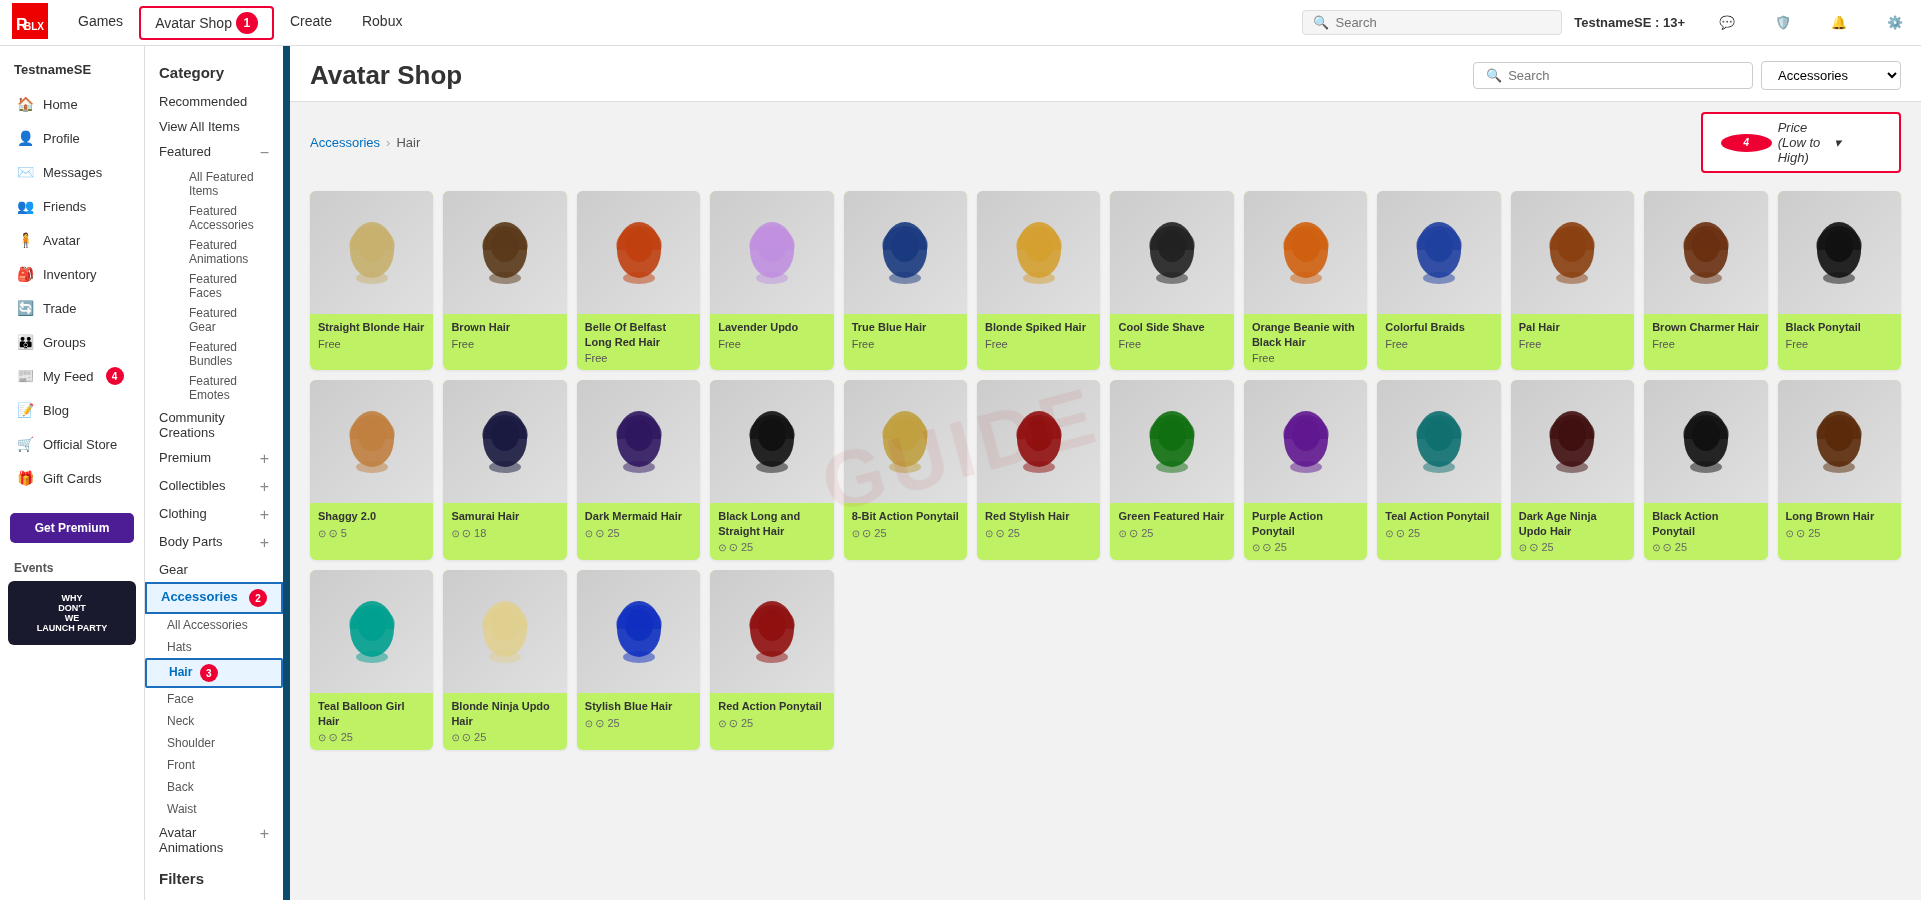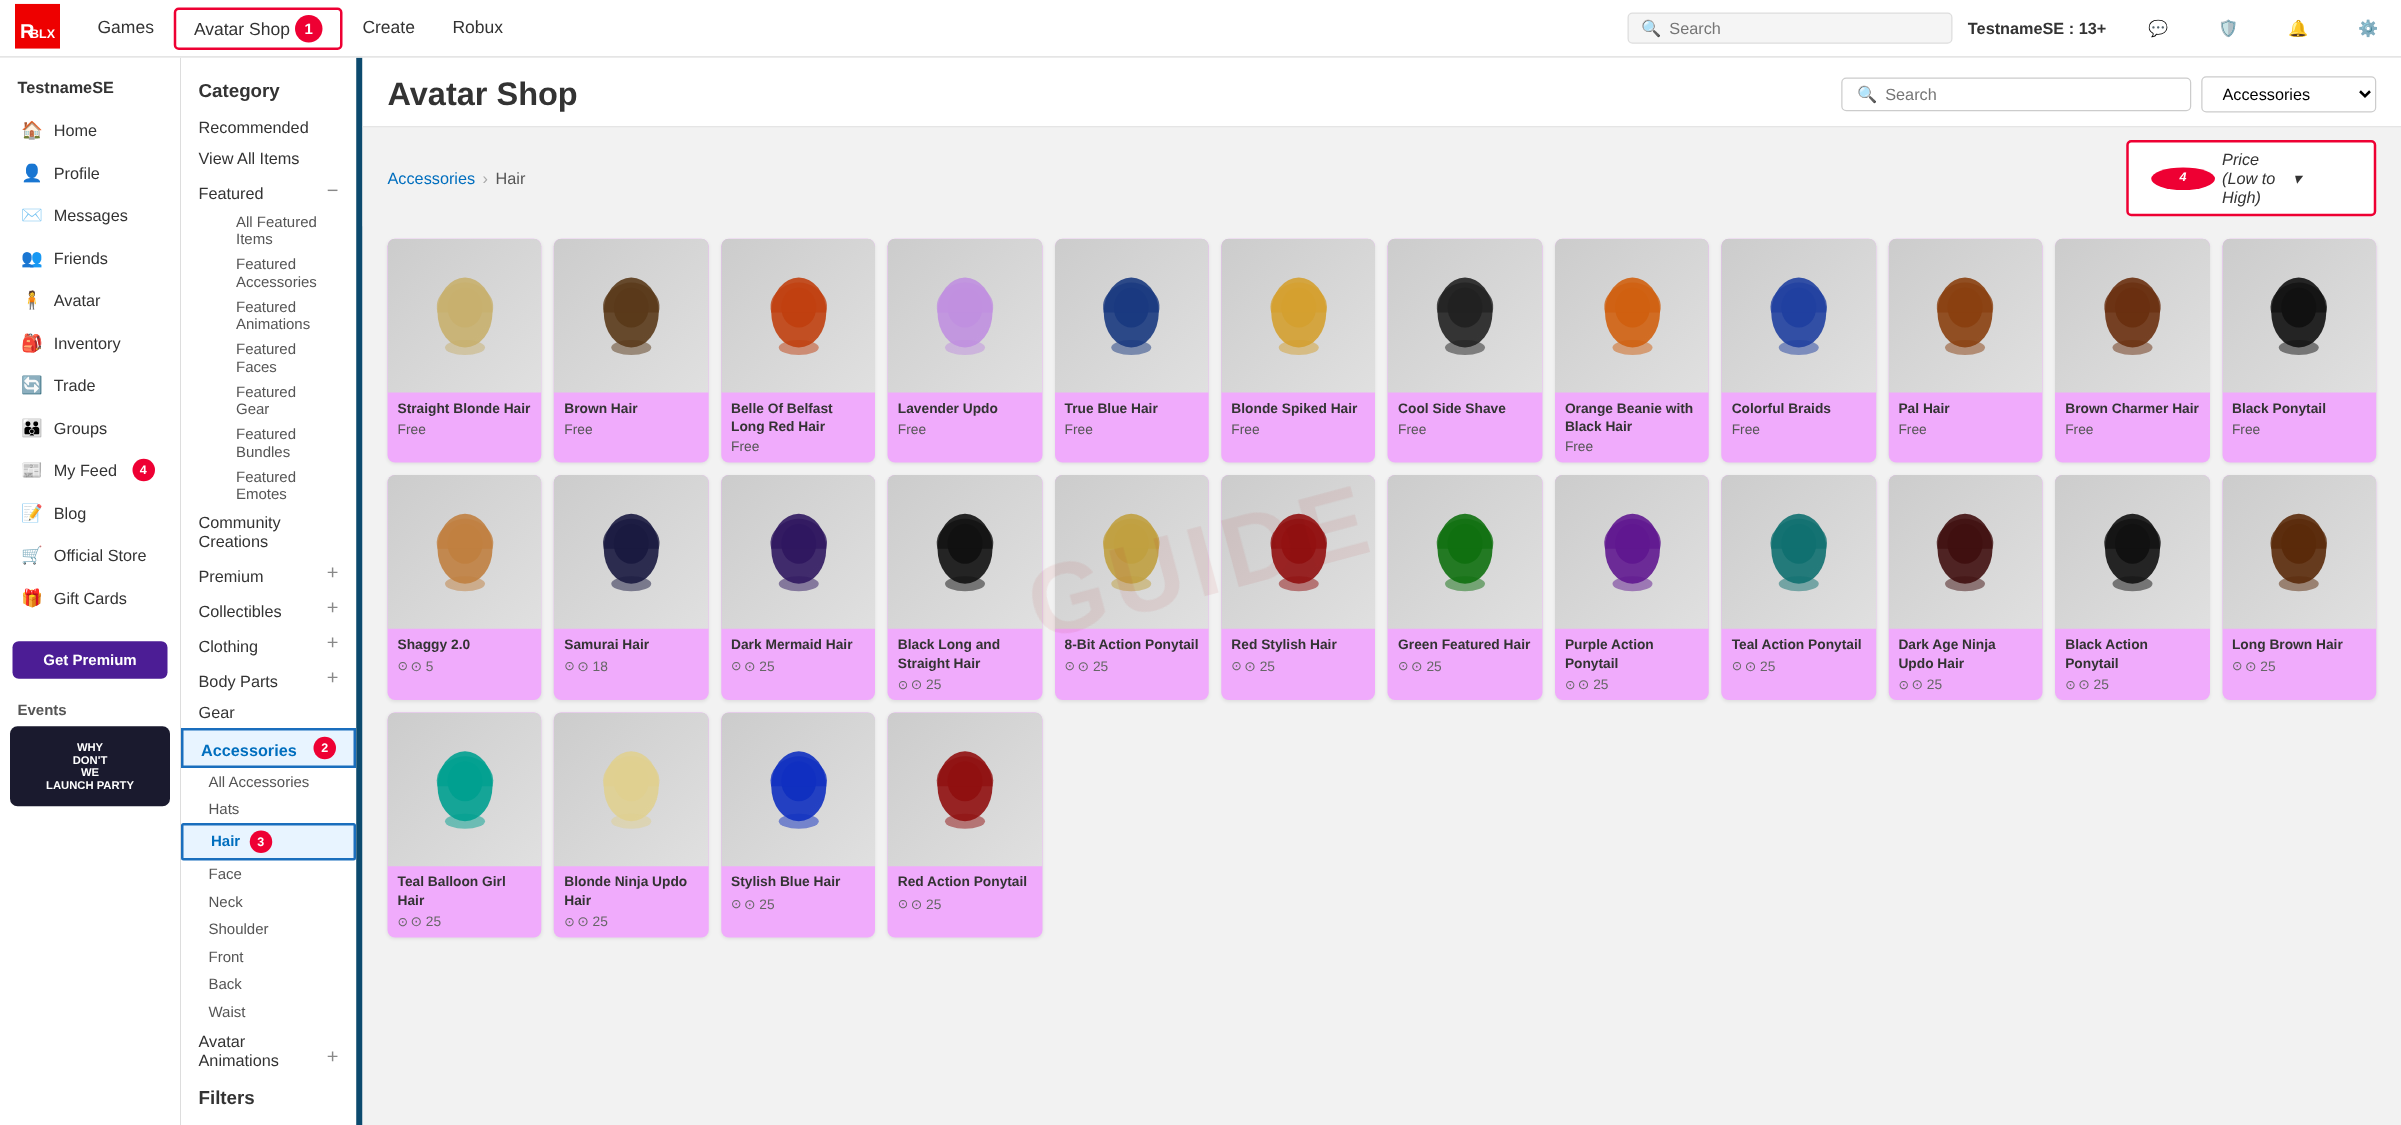--- a/index.html
+++ b/index.html
@@ -46,26 +46,26 @@
       padding: 8px 12px; font-size: 12px; font-weight: 700; cursor: pointer; width: calc(100% - 20px); text-align: center;
     }
     .events-label { padding: 8px 14px 6px; font-size: 12px; font-weight: 700; color: #555; }
     .events-banner {
       margin: 0 8px; border-radius: 6px; overflow: hidden; background: #1a1a2e;
       height: 64px; display: flex; align-items: center; justify-content: center;
     }
 
     
     .category-panel {
-      width: 145px; min-width: 145px; background: #fff; border-right: 5px solid #0c4a6e;
+      width: 145px; min-width: 145px; background: #fff; border-right: 7px solid #0c4a6e;
       overflow-y: auto; padding: 10px 0;
     }
     .cat-title { padding: 8px 14px; font-weight: 700; font-size: 15px; color: #333; }
     .cat-item {
-      display: flex; align-items: flex-end; justify-content: space-between;
+      display: flex; align-items: flex-start; justify-content: space-between;
       padding: 5px 14px; cursor: pointer; font-size: 13px; color: #333;
     }
     .cat-subitem {
       padding: 4px 22px; cursor: pointer; font-size: 12px; color: #555;
     }
     .cat-item-label { font-size: 13px; }
     .cat-plus { color: #888; font-size: 16px; }
     .cat-minus { color: #888; font-size: 16px; }
     .featured-sub { padding-left: 22px; }
     .cat-featured-item { padding: 3px 22px; font-size: 12px; color: #555; cursor: pointer; }
@@ -108,21 +108,21 @@
     .sort-dropdown span { flex: 1; font-style: italic; }
 
     
     .product-grid {
       display: grid;
       grid-template-columns: repeat(auto-fill, minmax(120px, 1fr));
       gap: 10px;
       padding: 10px 20px 20px;
     }
     .product-card {
-      background: #f0abfc; border-radius: 6px; overflow: hidden; cursor: pointer;
+      background: #bef264; border-radius: 6px; overflow: hidden; cursor: pointer;
       box-shadow: 0 1px 3px rgba(0,0,0,0.08);
     }
     .product-img {
       width: 100%; aspect-ratio: 1; background: #d5d5d5;
       display: flex; align-items: center; justify-content: center; font-size: 28px;
     }
     .product-info { padding: 6px 8px; }
     .product-name { font-size: 11px; font-weight: 600; color: #333; line-height: 1.3; margin-bottom: 3px; }
     .product-price { font-size: 11px; color: #555; display: flex; align-items: center; gap: 4px; }
     .price-free { color: #555; font-size: 11px; }

